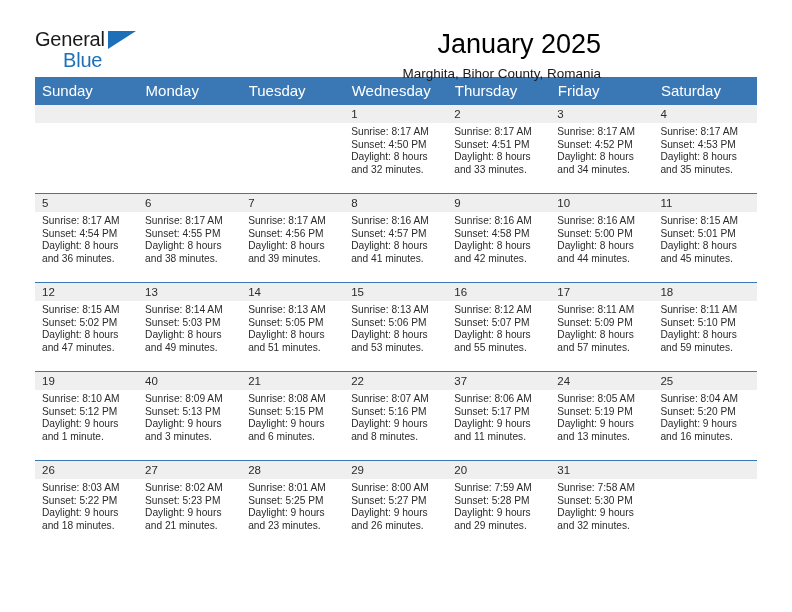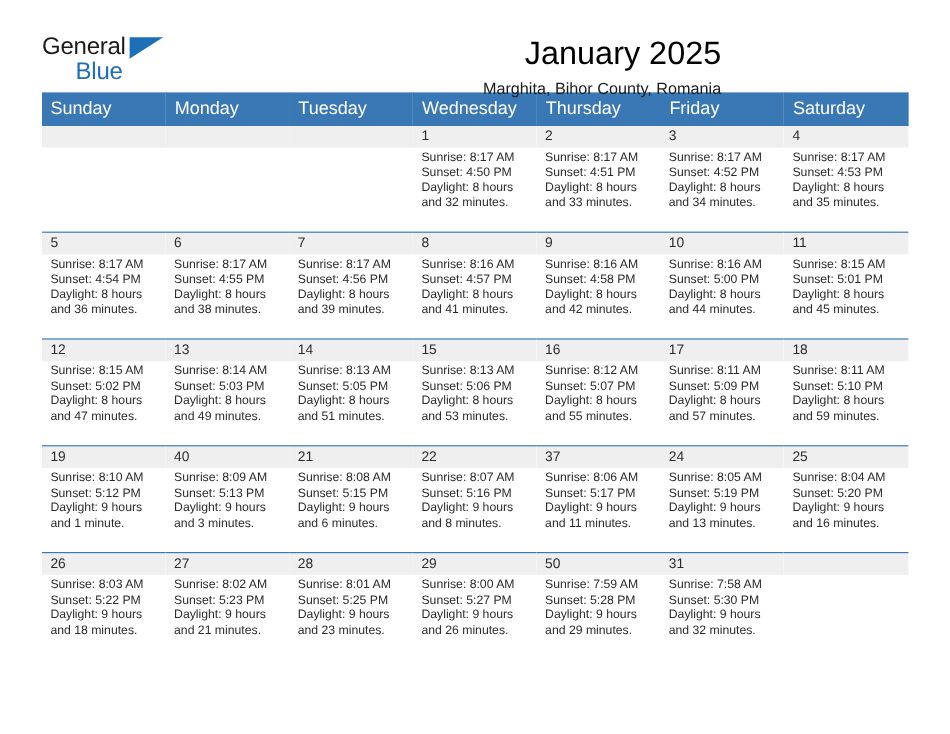--- a/index.html
+++ b/index.html
@@ -508,21 +508,21 @@
               <div class="cell-lines">
                 <div>Sunrise: 8:00 AM</div>
                 <div>Sunset: 5:27 PM</div>
                 <div>Daylight: 9 hours</div>
                 <div>and 26 minutes.</div>
               </div>
             </div>
           </td>
           <td>
             <div class="cell-inner">
-              <div class="daynum">50</div>
+              <div class="daynum">20</div>
               <div class="cell-lines">
                 <div>Sunrise: 7:59 AM</div>
                 <div>Sunset: 5:28 PM</div>
                 <div>Daylight: 9 hours</div>
                 <div>and 29 minutes.</div>
               </div>
             </div>
           </td>
           <td>
             <div class="cell-inner">

